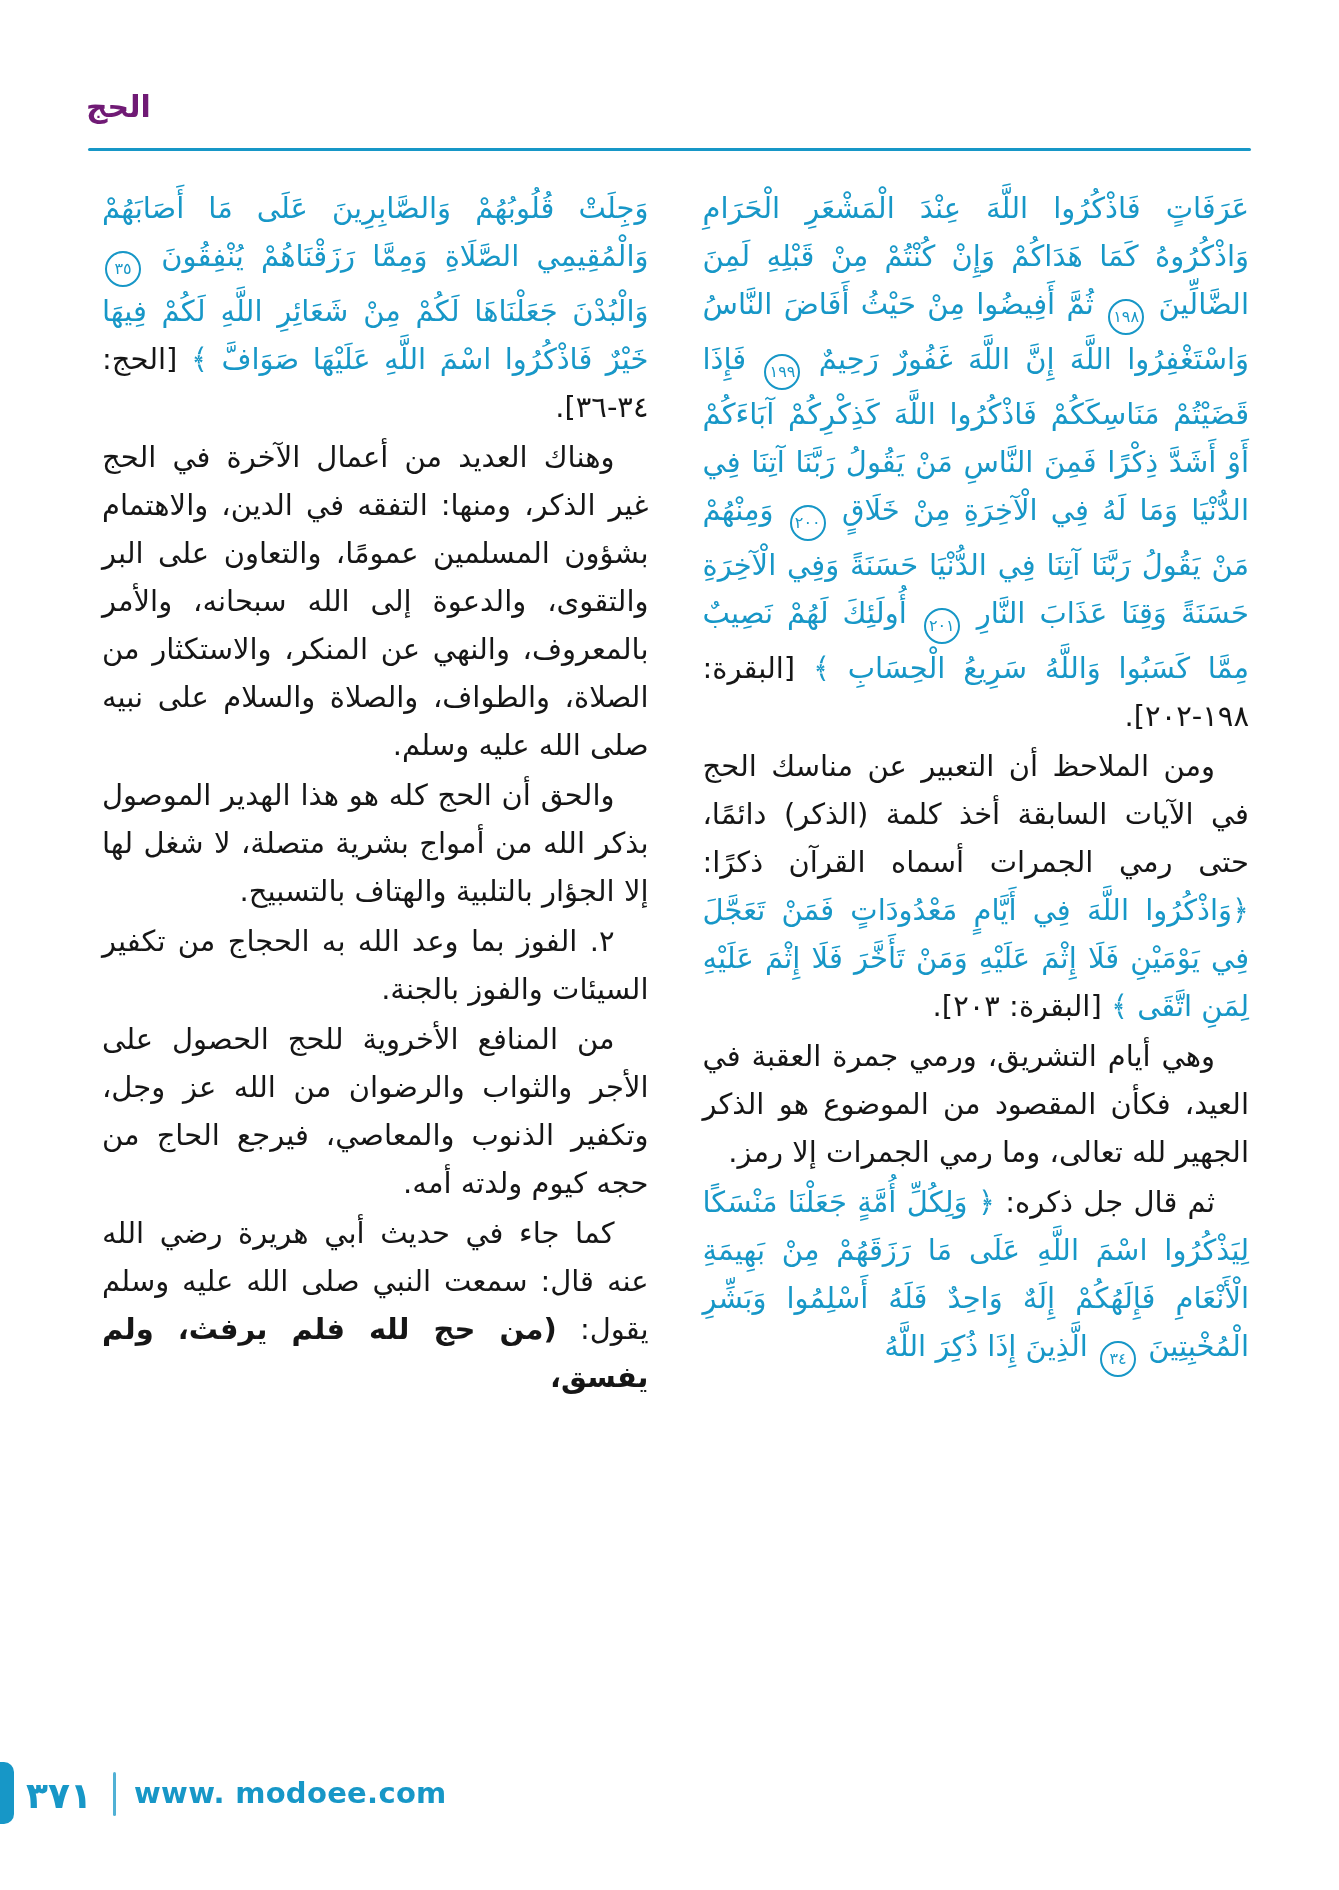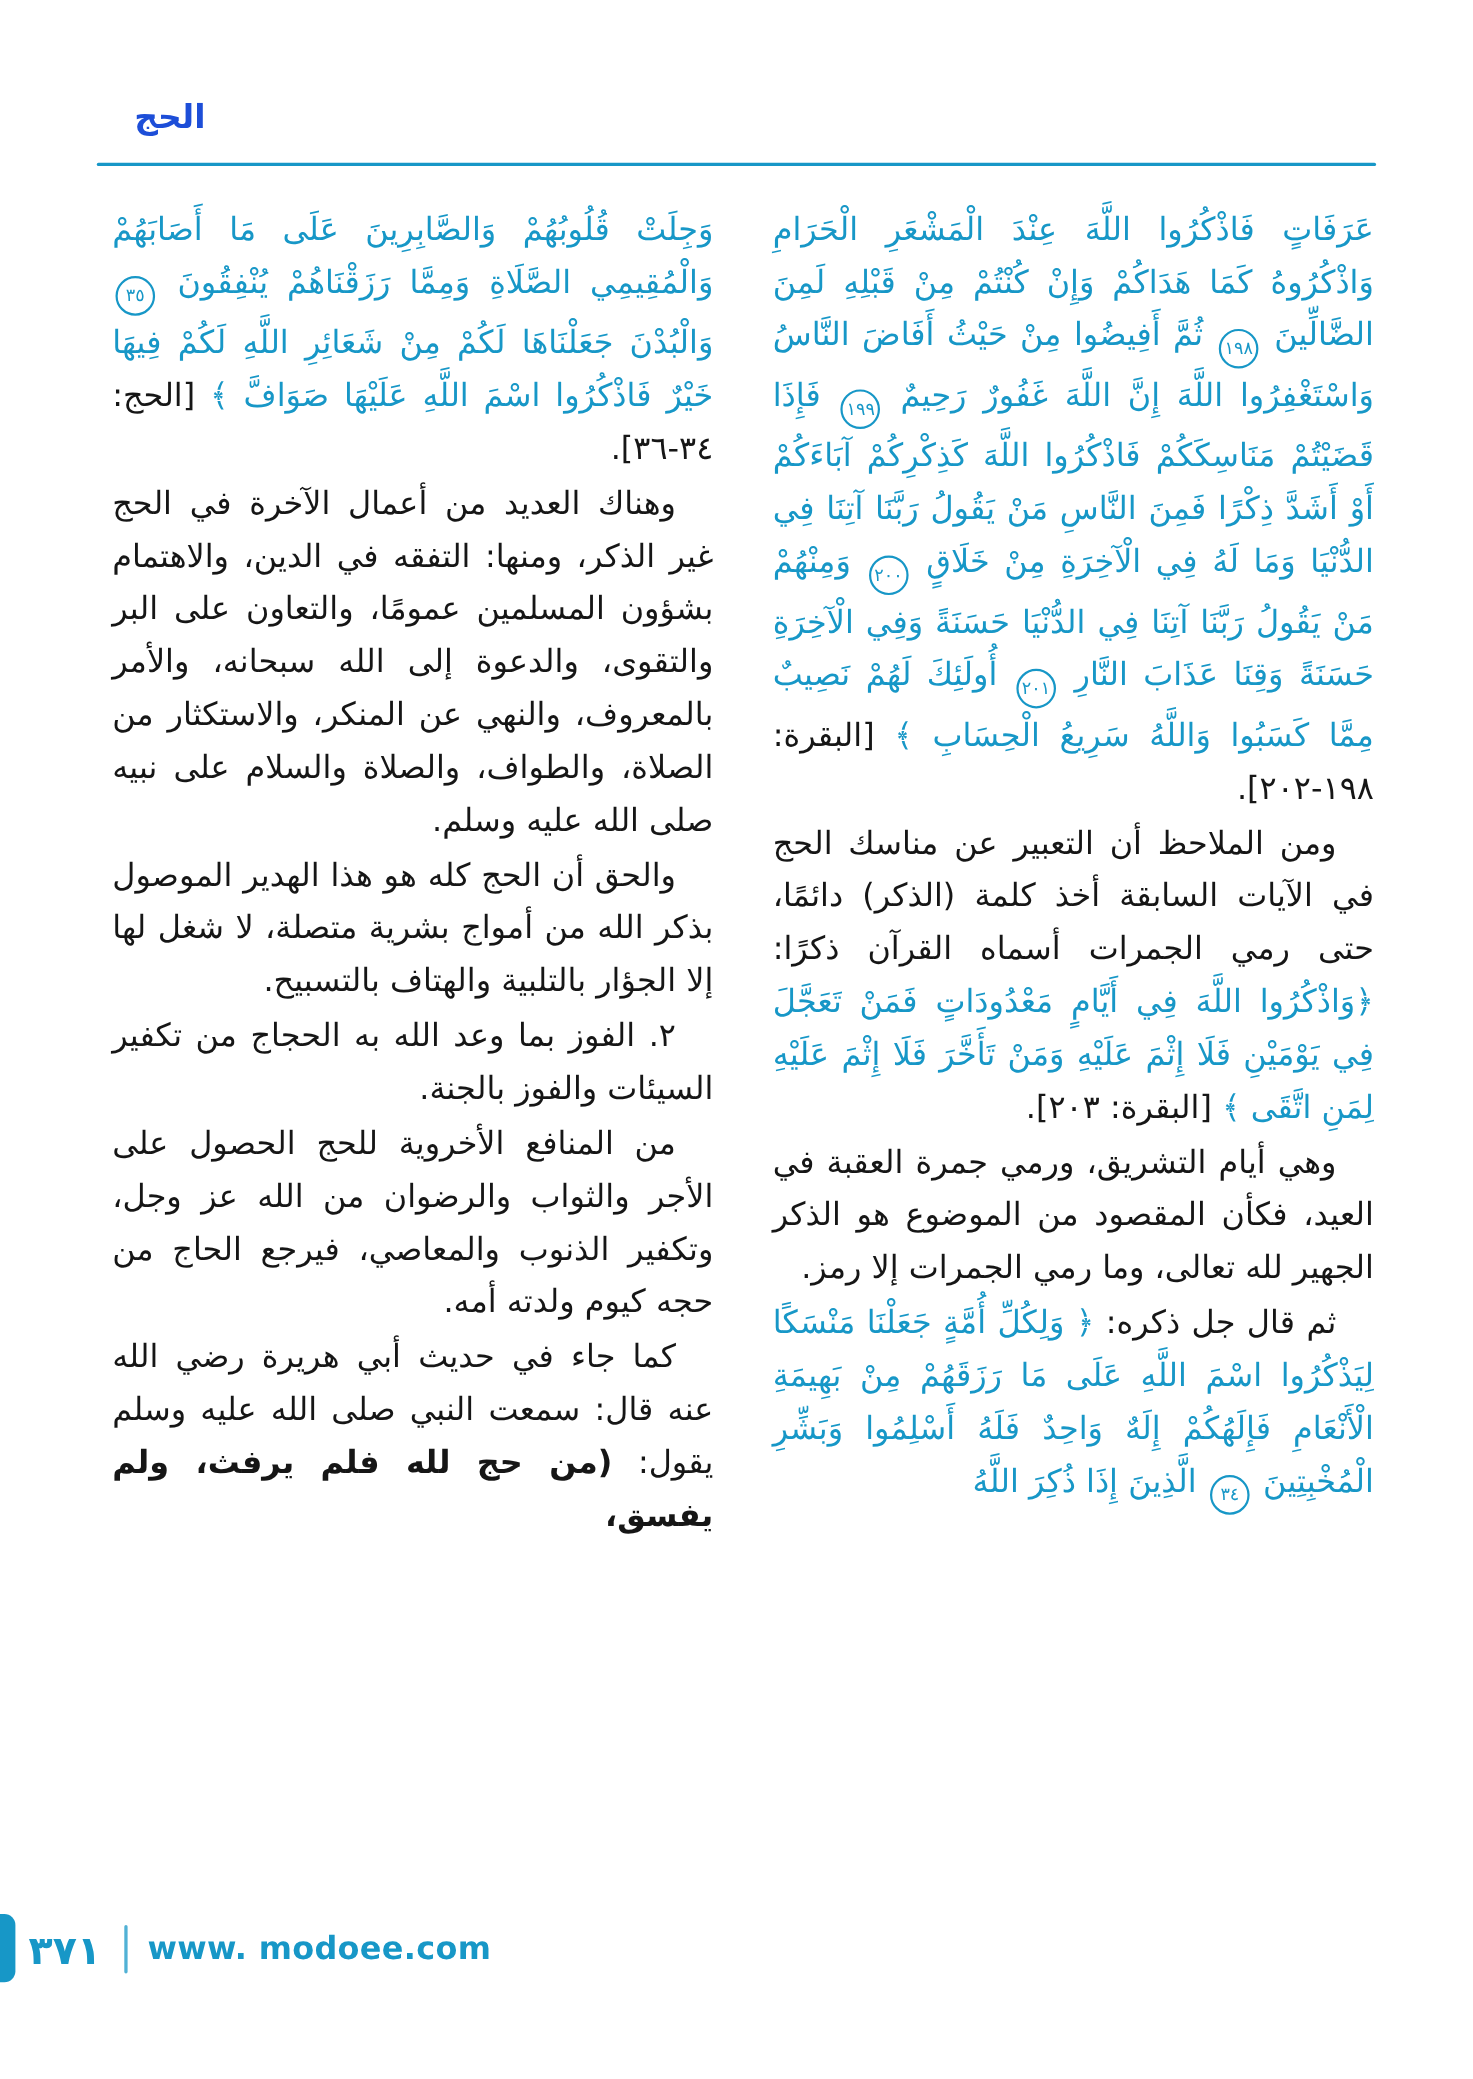--- a/index.html
+++ b/index.html
@@ -13,22 +13,22 @@
   .page {
     position: relative;
     width: 1339px; height: 1890px;
     background: #ffffff;
     overflow: hidden;
     direction: rtl;
   }
   
   .chapter-glyph {
     position: absolute; top: 92px; left: 86px;
-    color: #1d4ed8; font-size: 30px; font-weight: bold;
-    line-height: 1.0; letter-spacing: -1px; margin-left: 36px;
+    color: #701a75; font-size: 30px; font-weight: bold;
+    line-height: 1.0; letter-spacing: -1px;
   }
   .header-rule {
     position: absolute; top: 148px; left: 88px;
     width: 1163px; height: 3px;
     background: var(--accent); border-radius: 2px;
   }
   
   .columns {
     position: absolute; top: 184px; right: 90px;
     width: 1161px;
@@ -56,21 +56,21 @@
     text-align: center;
     border: 2px solid var(--accent);
     border-radius: 50%;
     color: var(--accent);
     font-size: 16px;
     vertical-align: -8px;
     margin: 0 3px;
     text-indent: 0;
   }
   
-  .footer { position: absolute; bottom: 86px; left: 0; right: 0; height: 72px; direction: ltr; }
+  .footer { position: absolute; bottom: 64px; left: 0; right: 0; height: 72px; direction: ltr; }
   .edge-tab {
     position: absolute; left: 0; bottom: 2px;
     width: 14px; height: 62px;
     background: var(--accent);
     border-radius: 0 10px 10px 0;
   }
   .page-number {
     position: absolute; left: 26px; bottom: 10px;
     color: var(--accent); font-size: 36px; font-weight: bold;
     direction: rtl;

